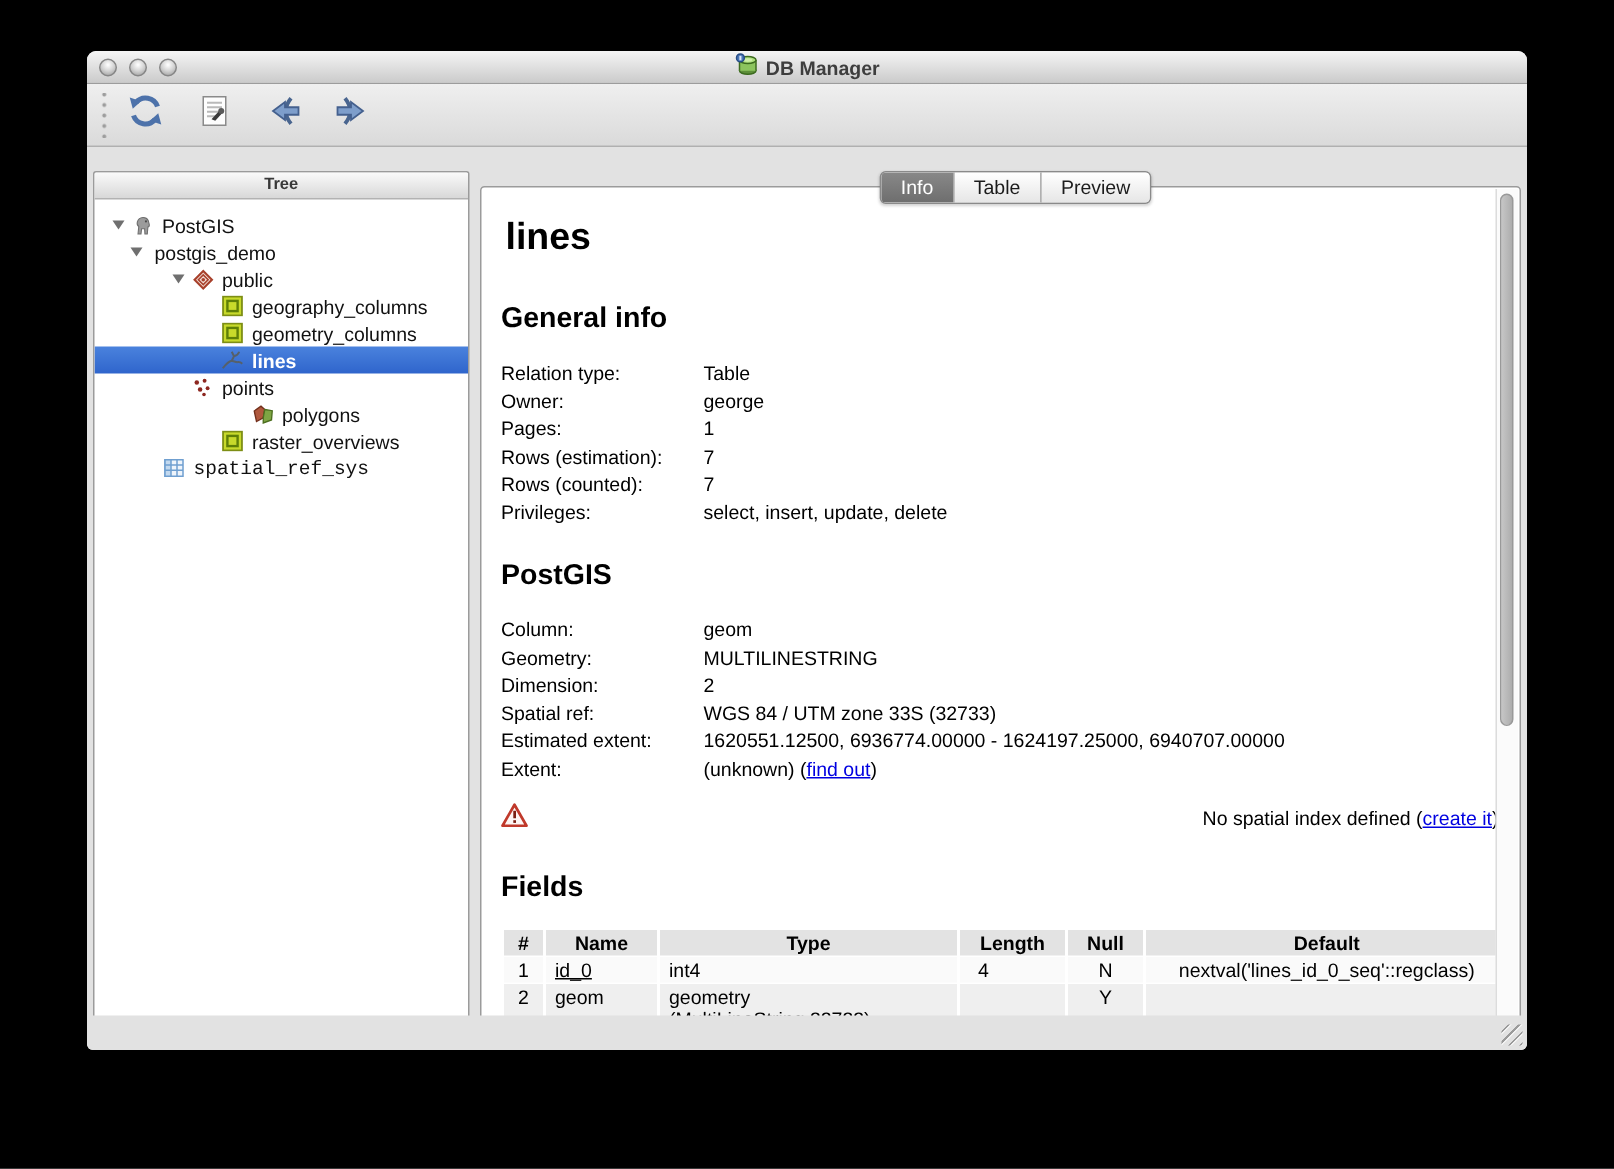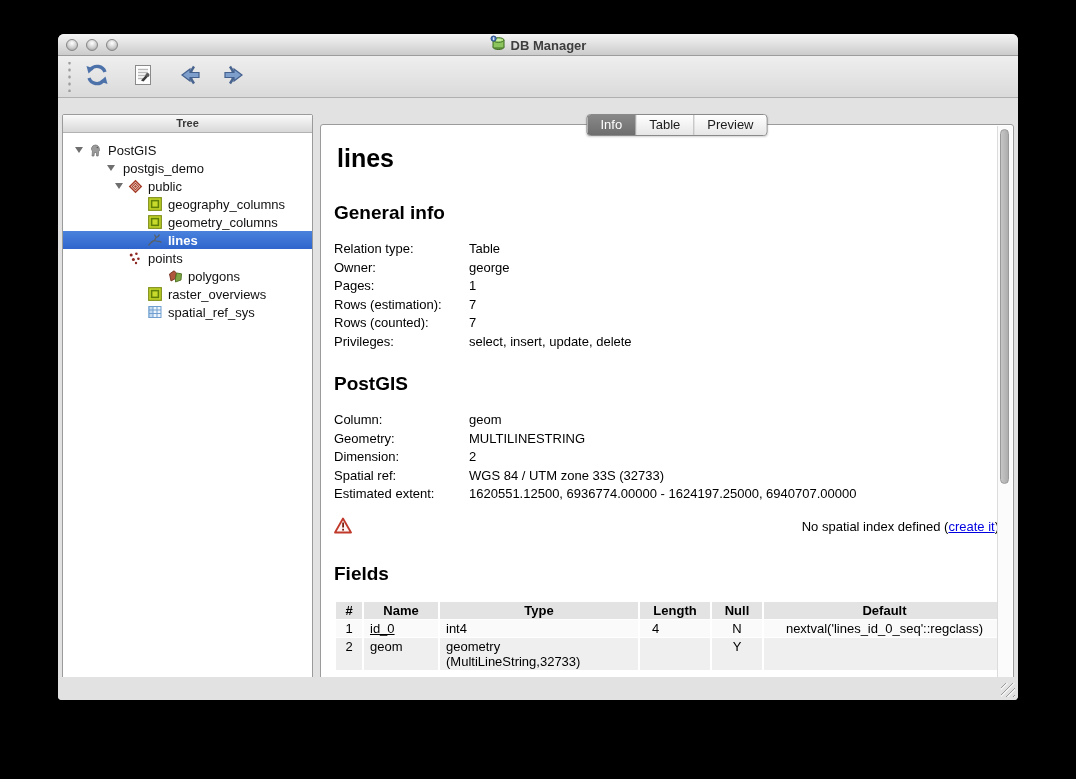--- a/index.html
+++ b/index.html
@@ -162,21 +162,21 @@
               <span class="tri"></span>
             </span>
             <span class="ticon">
               <svg width="15" height="15" viewBox="0 0 15 15">
                 <path d="M4 13 L4.5 8 Q3 7 3.6 4.8 Q4.4 2.2 7.3 2 Q9.8 1.9 10.8 4 L11.5 6.5 Q11.8 8 10.6 8.3 L10.2 13 L8.6 13 L8.4 9.5 L6.4 9.5 L6 13 Z" fill="#9b9b9b" stroke="#6e6e6e" stroke-width=".7"></path>
                 <circle cx="9.3" cy="4.6" r=".7" fill="#4a4a4a"></circle>
               </svg>
             </span>
             <span>PostGIS</span>
           </div>
-          <div class="tree-row" style="padding-left: 40px;">
+          <div class="tree-row" style="padding-left: 20px;">
             <span class="tri-slot">
               <span class="tri"></span>
             </span>
             <span style="margin-left: 4px;">postgis_demo</span>
           </div>
           <div class="tree-row" style="padding-left: 48px;">
             <span class="tri-slot">
               <span class="tri"></span>
             </span>
             <span class="ticon">
@@ -243,21 +243,21 @@
           <div class="tree-row" style="padding-left: 68px;">
             <span class="tri-slot"></span>
             <span class="ticon">
               <svg width="14" height="14" viewBox="0 0 14 14">
                 <rect x="0.7" y="0.7" width="12.6" height="12.6" fill="#c8da2b" stroke="#7d8e15" stroke-width="1.2"></rect>
                 <rect x="3.6" y="3.6" width="6.8" height="6.8" fill="none" stroke="#5f7f07" stroke-width="1.6"></rect>
               </svg>
             </span>
             <span>raster_overviews</span>
           </div>
-          <div class="tree-row" style="padding-left: 68px;">
+          <div class="tree-row" style="padding-left: 29px; font-family: Liberation Mono, monospace;">
             <span class="tri-slot"></span>
             <span class="ticon">
               <svg width="14" height="14" viewBox="0 0 14 14">
                 <rect x="1" y="1.5" width="12" height="11" fill="#eef4fb" stroke="#6f9fd0"></rect>
                 <rect x="1" y="1.5" width="4" height="11" fill="#c3d9ef" stroke="#6f9fd0"></rect>
                 <line x1="1" y1="5" x2="13" y2="5" stroke="#6f9fd0"></line>
                 <line x1="1" y1="8.5" x2="13" y2="8.5" stroke="#6f9fd0"></line>
                 <line x1="9" y1="1.5" x2="9" y2="12.5" stroke="#6f9fd0"></line>
               </svg>
             </span>
@@ -319,20 +319,24 @@
               <span class="kv-label">Dimension:</span>
               <span>2</span>
             </div>
             <div class="kv-row">
               <span class="kv-label">Spatial ref:</span>
               <span>WGS 84 / UTM zone 33S (32733)</span>
             </div>
             <div class="kv-row">
               <span class="kv-label">Estimated extent:</span>
               <span>1620551.12500, 6936774.00000 - 1624197.25000, 6940707.00000</span>
+            </div>
+            <div class="kv-row">
+              <span class="kv-label">Extent:</span>
+              <span>(unknown) (<a class="lnk">find out</a>)</span>
             </div>
           </div>
 
         <div class="warnrow">
           <span>
             <svg width="18" height="17" viewBox="0 0 18 17">
               <path d="M9 1.5 L17 15.5 H1 Z" fill="#fdf6f4" stroke="#c0392b" stroke-width="1.8" stroke-linejoin="round"></path>
               <rect x="8.2" y="5.5" width="1.8" height="5" fill="#7b1f12"></rect>
               <rect x="8.2" y="11.8" width="1.8" height="1.8" fill="#7b1f12"></rect>
             </svg>

